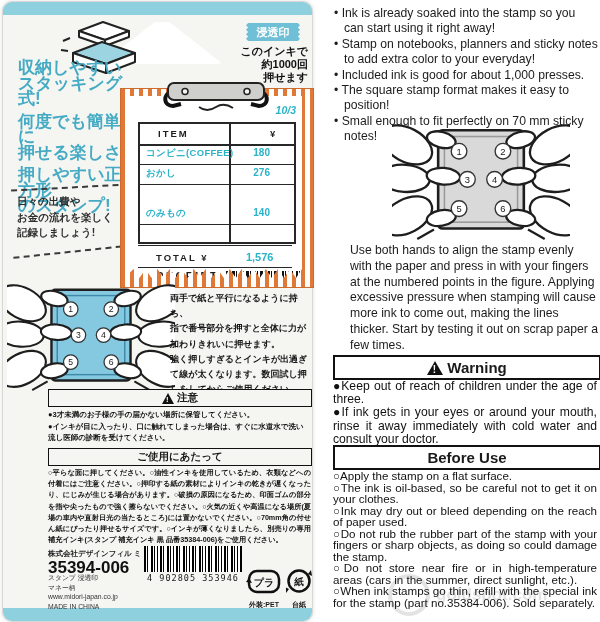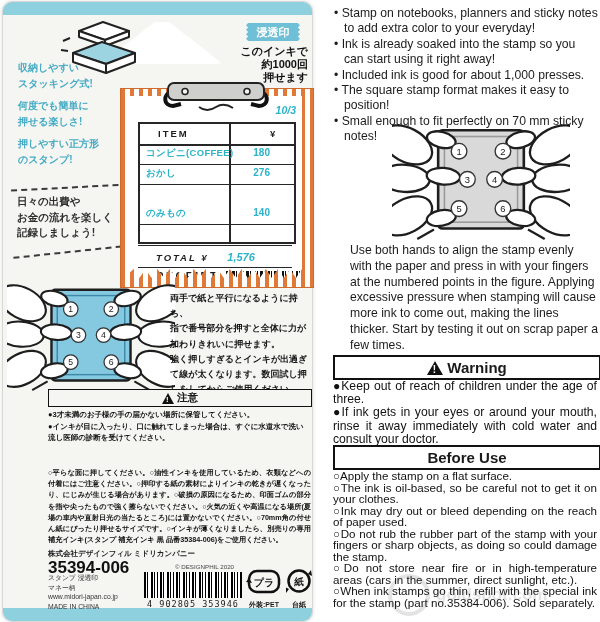--- a/index.html
+++ b/index.html
@@ -8,21 +8,21 @@
   .abs{position:absolute;}
   .pre{white-space:pre-line;}
 
   
   .card{left:2px;top:1px;width:309px;height:619px;background:#f5f5f2;border:1px solid #d8d8d4;
         border-radius:10px;box-shadow:0 0 4px rgba(0,0,0,.12);}
   .band-top{left:0;top:0;width:100%;height:13px;background:#8fd0de;border-radius:9px 9px 0 0;}
   .band-bottom{left:0;bottom:0;width:100%;height:13px;background:#8fd0de;border-radius:0 0 9px 9px;}
   .hang-tab{left:98px;top:20px;width:122px;height:42px;background:#ffffff;border-radius:6px;
             clip-path:polygon(0 100%,44% 0,56% 0,100% 100%);}
-  .features{left:15px;top:58px;width:115px;font-weight:bold;font-size:10px;line-height:15.5px;color:#45abc4;}
+  .features{left:15px;top:58px;width:115px;font-weight:bold;font-size:17px;line-height:15.5px;color:#45abc4;}
   .feature{margin-bottom:7px;}
   .badge{left:243px;top:21px;width:54px;height:18px;background:#6fc0d6;color:#fff;font-weight:bold;
          font-size:11px;line-height:18px;text-align:center;
          clip-path:polygon(4% 0,96% 0,100% 12%,96% 25%,100% 38%,96% 50%,100% 62%,96% 75%,100% 88%,96% 100%,4% 100%,0 88%,4% 75%,0 62%,4% 50%,0 38%,4% 25%,0 12%);}
   .ink-note{left:205px;top:43px;width:100px;text-align:right;font-weight:bold;font-size:11px;line-height:13px;color:#111;}
   .tagline{left:14px;top:192px;width:150px;font-weight:bold;font-size:10.5px;line-height:15.5px;color:#2e2e2e;}
   .dash{border-top:2px dashed #3a3a3a;}
   .d1{left:8px;top:184px;width:138px;transform:rotate(-3deg);}
   .d2{left:10px;top:247px;width:150px;transform:rotate(-6deg);}
   .d3{left:154px;top:196px;width:0;height:46px;border-left:2px dashed #3a3a3a;transform:rotate(14deg);}
@@ -35,41 +35,41 @@
          clip-path:polygon(0% 0%,100% 0%,100% 95%,96.5% 100%,93% 95%,89.5% 100%,86% 95%,82.5% 100%,79% 95%,75.5% 100%,72% 95%,68.5% 100%,65% 95%,61.5% 100%,58% 95%,54.5% 100%,51% 95%,47.5% 100%,44% 95%,40.5% 100%,37% 95%,33.5% 100%,30% 95%,26.5% 100%,23% 95%,19.5% 100%,16% 95%,12.5% 100%,9% 95%,5.5% 100%,2% 95%,0% 97%);}
   .rtable{left:8px;top:26px;width:154px;height:118px;border:2px solid #272727;}
   .vline{left:58%;top:0;width:0;height:100%;border-left:2px solid #272727;}
   .rrow{left:0;width:100%;height:20px;border-bottom:1.5px solid #272727;}
   .rhead{top:0;height:20px;border-bottom:2.5px solid #272727;}
   .rname{left:6px;top:3px;font-size:9.5px;color:#2bb3c8;font-weight:bold;letter-spacing:.3px;}
   .rprice{left:58%;top:3px;width:42%;text-align:center;font-size:10px;color:#2bb3c8;font-weight:bold;}
   .hand-black{color:#1d1d1d;font-weight:bold;letter-spacing:2px;font-size:9.5px;padding-left:12px;}
   .rdate{right:6px;top:8px;font-size:10.5px;color:#2bb3c8;font-weight:bold;font-style:italic;}
   .dline{left:8px;top:149px;width:154px;border-top:1.5px solid #272727;}
-  .trow{left:8px;top:152px;width:154px;height:19px;border-bottom:1.5px solid #272727;font-style:italic;}
+  .trow{left:8px;top:152px;width:154px;height:19px;border-bottom:1.5px solid #272727;}
   .receipt-lbl{left:14px;top:174px;}
   .mini-barcode{left:96px;top:175px;width:96px;height:11px;
         background:repeating-linear-gradient(90deg,#111 0 2px,#fff 2px 3px,#111 3px 4px,#fff 4px 6px,#111 6px 9px,#fff 9px 10px,#111 10px 11px,#fff 11px 14px);}
   .clip-svg{left:158px;top:78px;}
 
   
   .hands-left{left:4px;top:282px;}
   .usage-jp{left:167px;top:289px;width:143px;font-weight:bold;font-size:9px;line-height:15.2px;color:#161616;}
 
   .jp-box{left:45px;width:262px;height:16px;border:1.5px solid #111;background:#f5f5f2;
           display:flex;align-items:center;justify-content:center;gap:3px;font-weight:bold;font-size:10.5px;}
   .jp-caution-box{top:387px;}
   .jp-caution-body{left:45px;top:407px;width:263px;font-size:7.5px;font-weight:bold;line-height:11.5px;color:#111;}
   .jp-use-box{top:446px;}
   .jp-use-body{left:45px;top:465px;width:263px;font-size:7.2px;font-weight:bold;line-height:11.2px;color:#111;text-align:justify;}
   .company{left:45px;top:547px;font-size:7.5px;font-weight:bold;color:#222;}
   .prodno{left:45px;top:556px;font-size:17px;font-weight:bold;color:#111;}
   .prodinfo{left:45px;top:571px;font-size:6.8px;line-height:9.6px;color:#333;}
   .copyright{left:172px;top:561px;font-size:6.2px;color:#444;}
-  .barcode{left:141px;top:570px;width:98px;}
+  .barcode{left:141px;top:544px;width:98px;}
   .bars{width:98px;height:26px;
         background:repeating-linear-gradient(90deg,#000 0 2px,#fff 2px 3px,#000 3px 4px,#fff 4px 7px,#000 7px 9px,#fff 9px 10px,#000 10px 11px,#fff 11px 13px,#000 13px 14px,#fff 14px 16px);}
   .bdigits{width:98px;text-align:center;font-family:"DejaVu Sans Mono",monospace;font-size:8.5px;letter-spacing:1px;margin-top:1px;}
   .recyc{text-align:center;}
   .recyc-sub{font-size:7px;font-weight:bold;margin-top:1px;}
 
   
   .warn-ic{position:relative;display:inline-block;width:0;height:0;
            border-left:6px solid transparent;border-right:6px solid transparent;border-bottom:11px solid #111;}
   .warn-ic b{position:absolute;left:-2px;top:2px;color:#fff;font-size:8px;font-weight:bold;}
@@ -152,21 +152,21 @@
           <span class="abs rprice">276</span>
         </div>
         <div class="abs rrow" style="top:80px">
           <span class="abs rname">のみもの</span>
           <span class="abs rprice">140</span>
         </div>
       </div>
       <div class="abs dline"></div>
       <div class="abs trow">
         <span class="abs hand-black" style="left:6px;top:4px">TOTAL ¥</span>
-        <span class="abs" style="left:58%;width:42%;top:3px;font-size:11px;color:#2bb3c8;font-weight:bold">1,576</span>
+        <span class="abs" style="left:58%;width:42%;text-align:center;top:3px;font-size:11px;color:#2bb3c8;font-weight:bold">1,576</span>
       </div>
       <span class="abs hand-black receipt-lbl" style="font-size:10.5px;letter-spacing:2.5px">RECEIPT</span>
       <div class="abs mini-barcode"></div>
     </div>
 
     <svg class="abs clip-svg" width="110" height="36" viewBox="0 0 110 36">
       <path d="M10,12 C2,14 2,26 12,26 L20,24" fill="none" stroke="#111" stroke-width="4"></path>
       <path d="M100,12 C108,14 108,26 98,26 L90,24" fill="none" stroke="#111" stroke-width="4"></path>
       <rect x="7" y="3" width="96" height="17" rx="6" fill="#cfcfcd" stroke="#222" stroke-width="2"></rect>
       <circle cx="24" cy="11.5" r="3" fill="#f5f5f2" stroke="#222" stroke-width="1.5"></circle>
@@ -211,20 +211,23 @@
 
     <div class="abs jp-box jp-caution-box">
       <span class="warn-ic">
           <b>!</b>
         </span>
       <span>注意</span>
     </div>
     <div class="abs jp-caution-body pre">●3才未満のお子様の手の届かない場所に保管してください。
 ●インキが目に入ったり、口に触れてしまった場合は、すぐに水道水で洗い流し医師の診断を受けてください。</div>
 
+    <div class="abs jp-box jp-use-box">
+      <span>ご使用にあたって</span>
+    </div>
     <div class="abs jp-use-body">○平らな面に押してください。○油性インキを使用しているため、衣類などへの付着にはご注意ください。○押印する紙の素材によりインキの乾きが遅くなったり、にじみが生じる場合があります。○破損の原因になるため、印面ゴムの部分を指や尖ったもので強く擦らないでください。○火気の近くや高温になる場所(夏場の車内や直射日光の当たるところ)には置かないでください。○70mm角の付せん紙にぴったり押せるサイズです。○インキが薄くなりましたら、別売りの専用補充インキ(スタンプ 補充インキ 黒 品番35384-006)をご使用ください。</div>
 
     <div class="abs company">株式会社デザインフィル ミドリカンパニー</div>
     <div class="abs prodno">35394-006</div>
     <div class="abs prodinfo pre">スタンプ 浸透印
 マネー柄
 www.midori-japan.co.jp
 MADE IN CHINA</div>
     <div class="abs copyright">© DESIGNPHIL 2020</div>
 
@@ -245,22 +248,22 @@
       <svg width="26" height="27" viewBox="0 0 26 27">
         <circle cx="13" cy="13" r="10.5" fill="none" stroke="#111" stroke-width="2.5"></circle>
         <path d="M22,6 l3,-4 l1,6 z M3,21 l-3,4 l-1,-6 z" fill="#111"></path>
         <text x="13" y="17" font-size="9.5" font-weight="bold" text-anchor="middle" fill="#111">紙</text>
       </svg>
       <div class="recyc-sub">台紙</div>
     </div>
   </div>
 
   <div class="abs bullets">
+    <div class="bullet">• Ink is already soaked into the stamp so you can start using it right away!</div>
     <div class="bullet">• Stamp on notebooks, planners and sticky notes to add extra color to your everyday!</div>
-    <div class="bullet">• Ink is already soaked into the stamp so you can start using it right away!</div>
     <div class="bullet">• Included ink is good for about 1,000 presses.</div>
     <div class="bullet">• The square stamp format makes it easy to position!</div>
     <div class="bullet">• Small enough to fit perfectly on 70 mm sticky notes!</div>
   </div>
 
   <svg class="abs hands-right" width="178" height="117" viewBox="0 0 170 112">
     <rect x="44" y="6" width="82" height="94" rx="4" fill="#d9d9d9" stroke="#1e1e1e" stroke-width="2.5"></rect>
     <rect x="50" y="12" width="70" height="82" fill="none" stroke="#9a9a9a" stroke-width="1.5"></rect>
     <g id="handL2" fill="#fff" stroke="#1e1e1e" stroke-width="2.2">
       <ellipse cx="14" cy="20" rx="26" ry="16" transform="rotate(28 14 20)"></ellipse>

